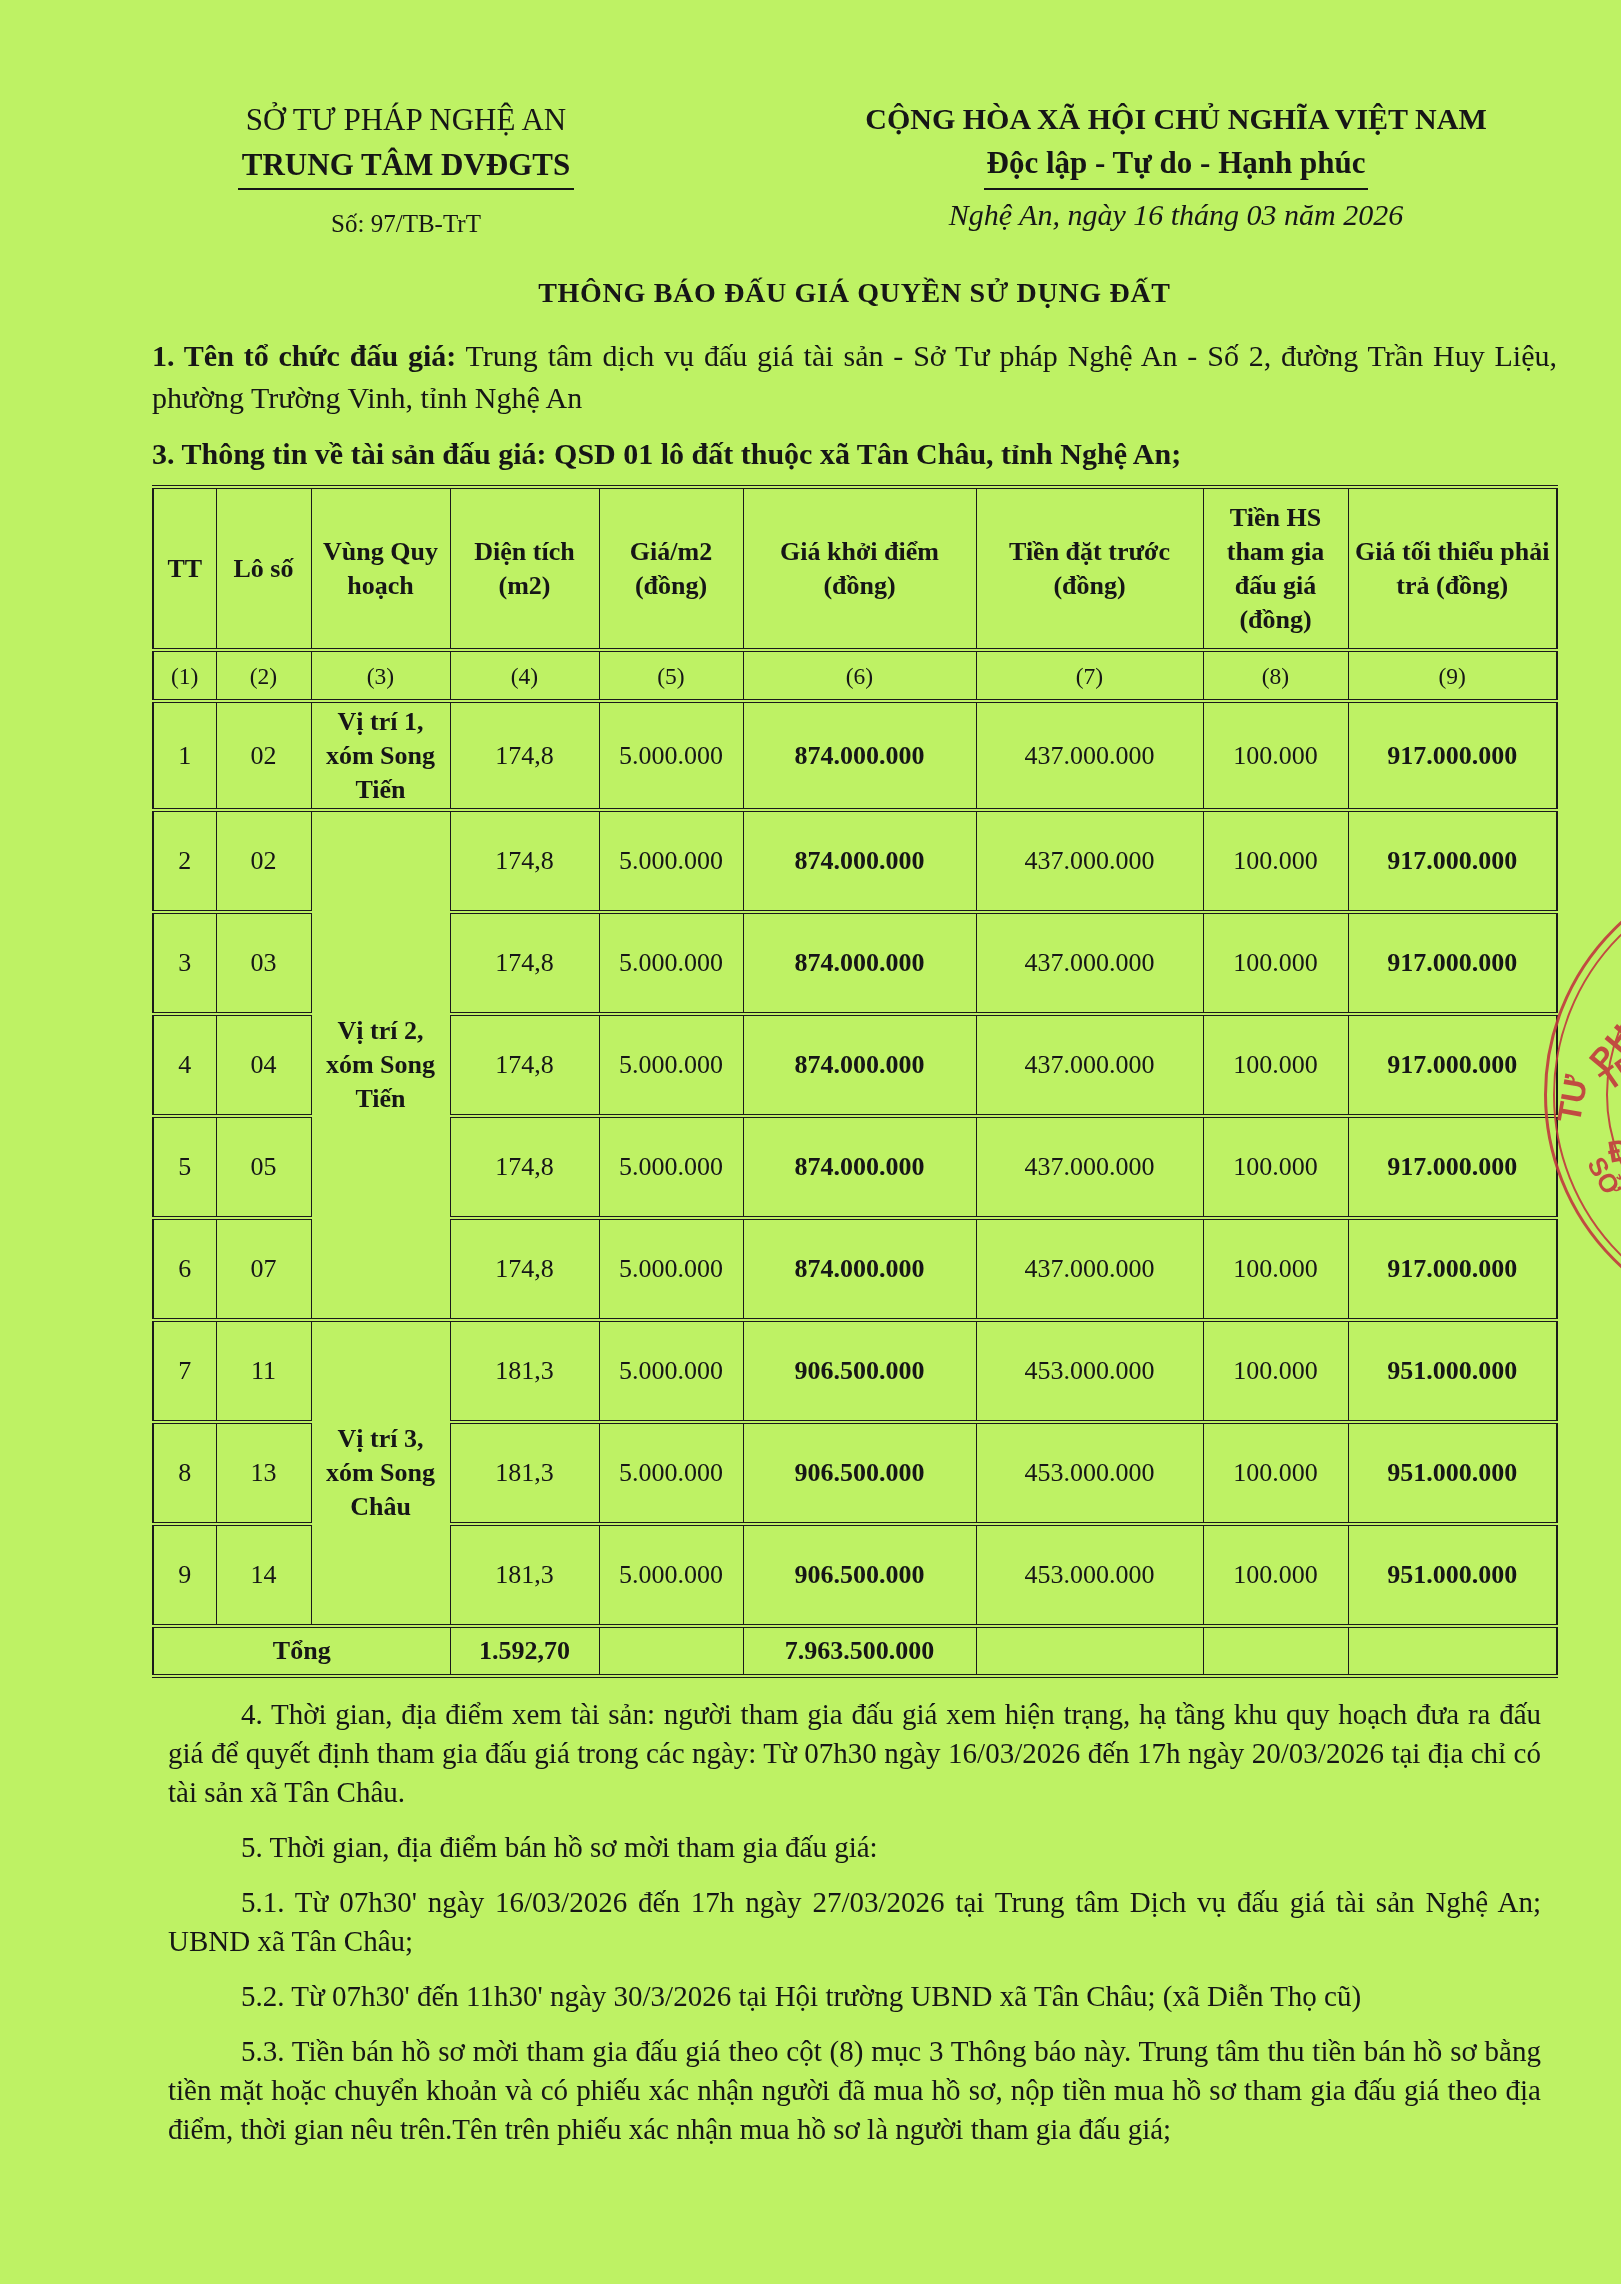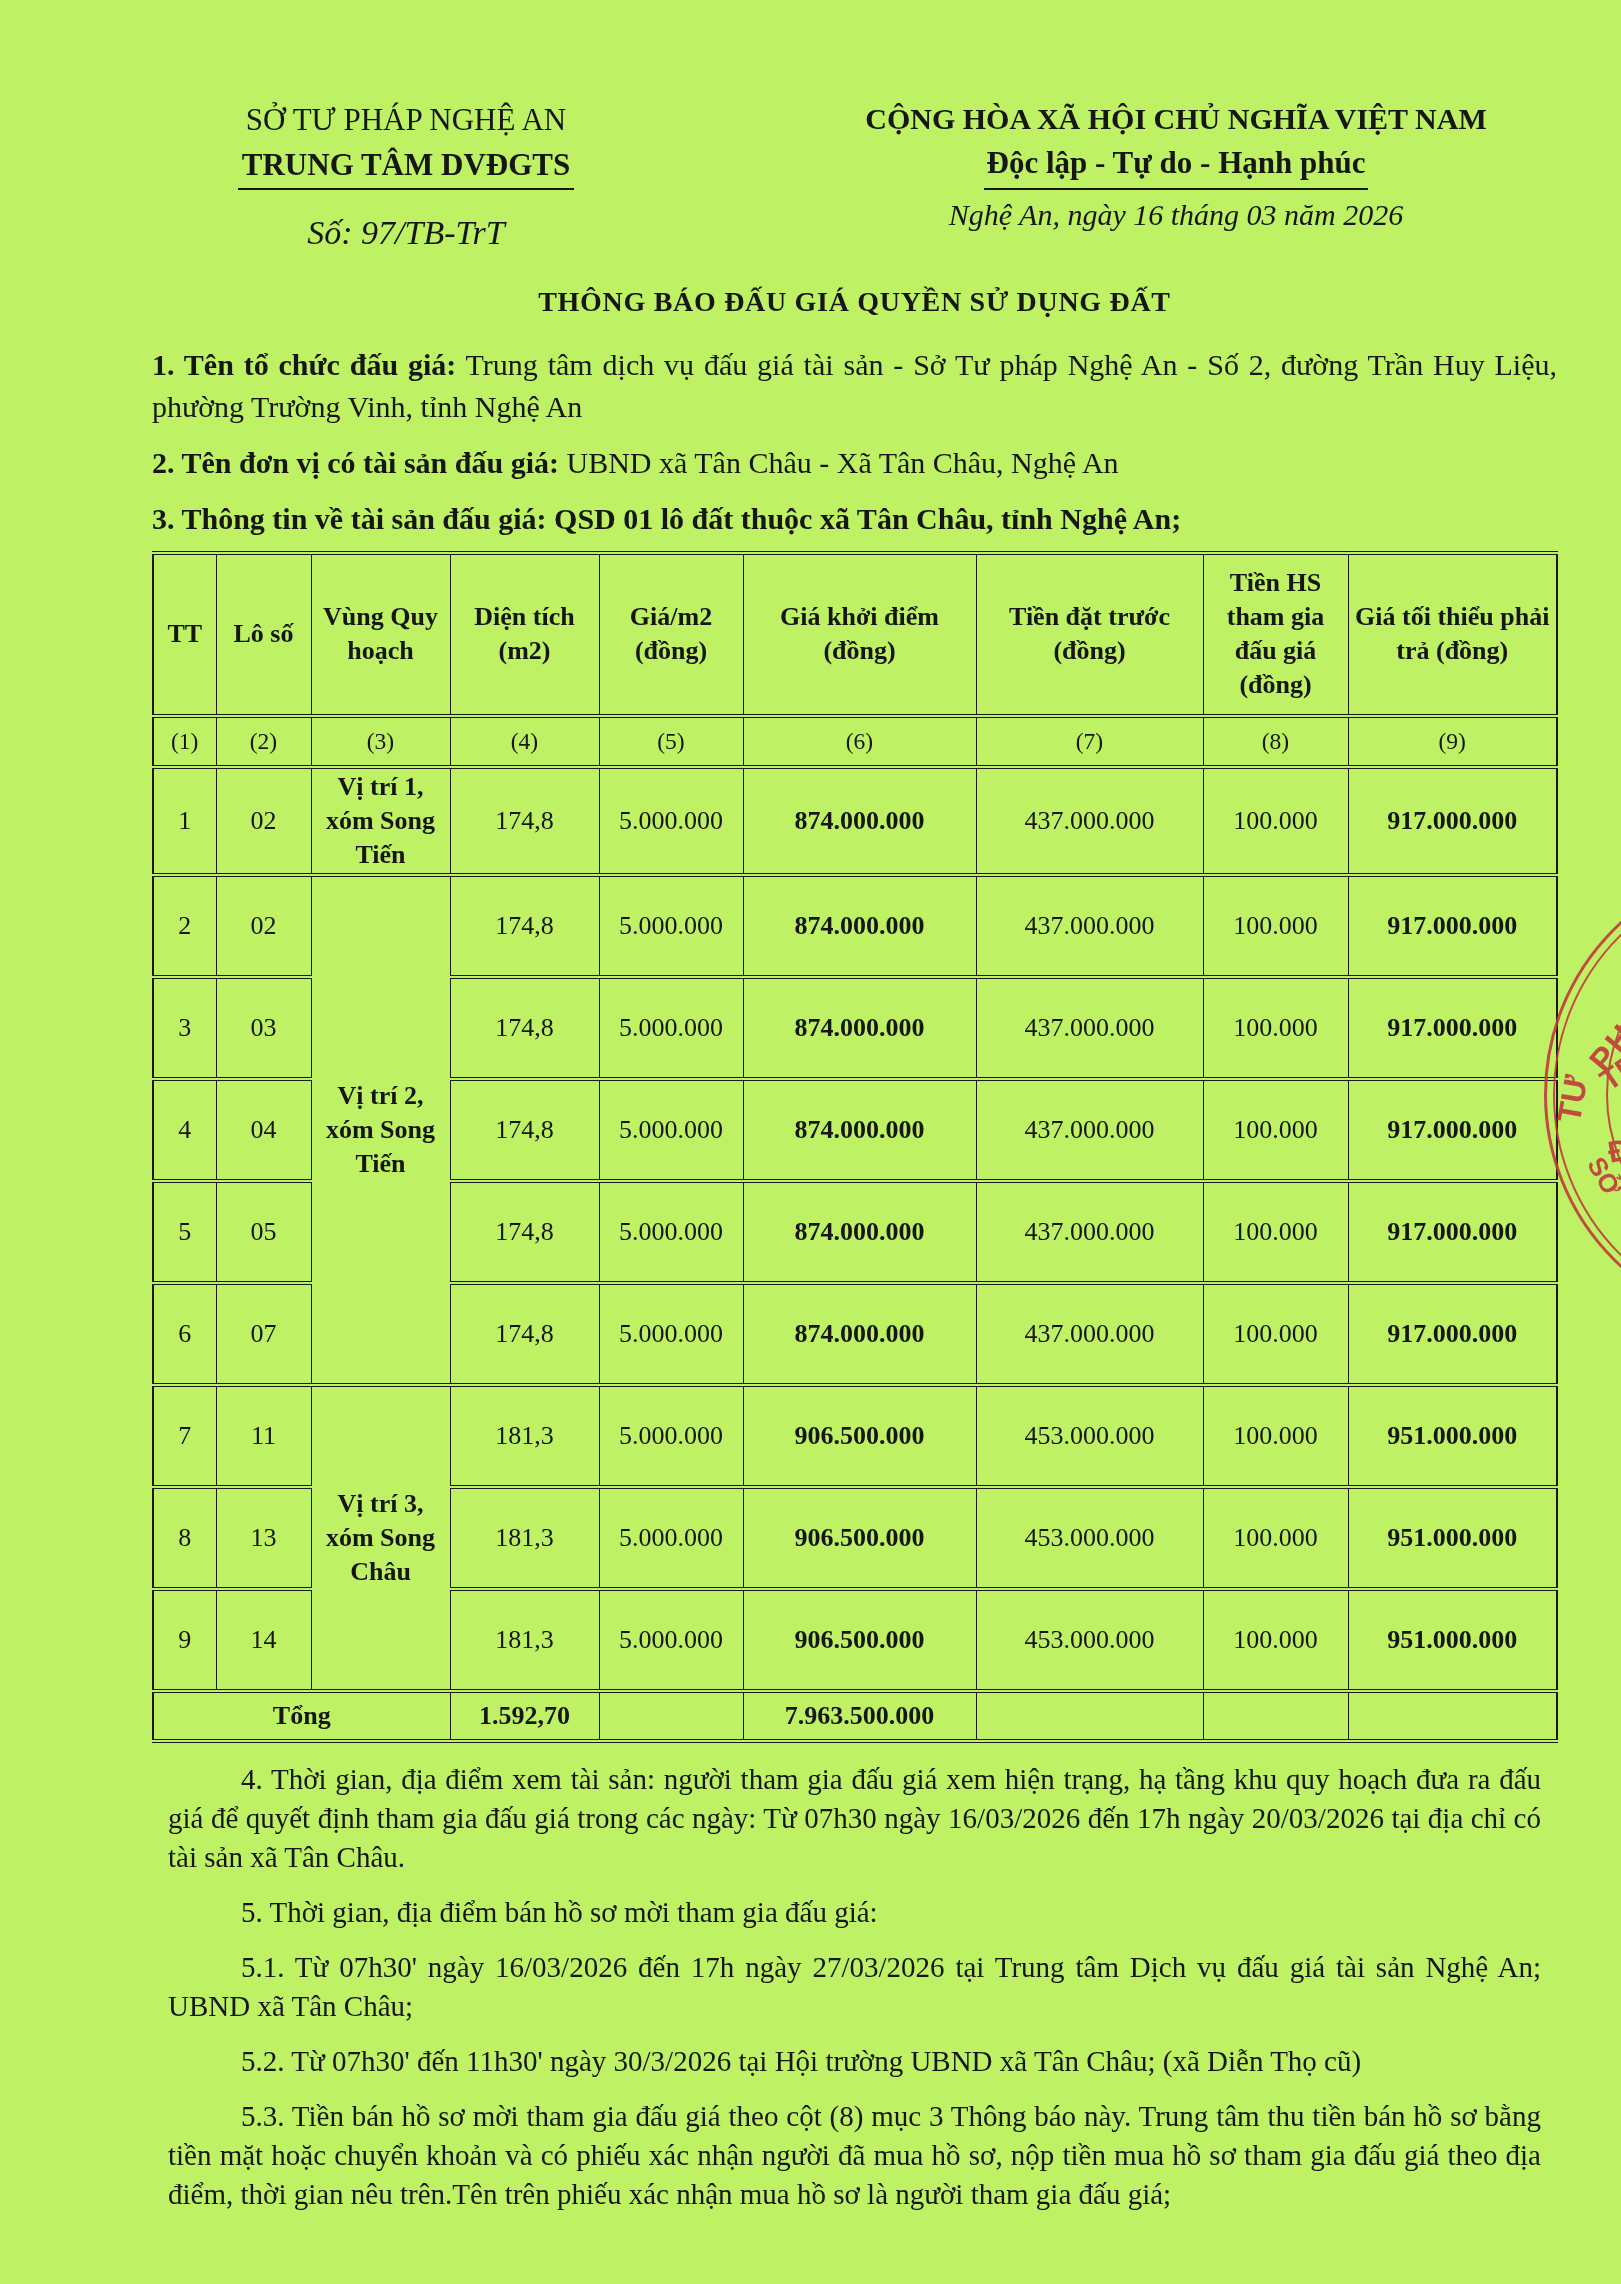--- a/index.html
+++ b/index.html
@@ -15,21 +15,21 @@
     box-sizing: border-box;
     padding: 98px 64px 0 152px;
   }
   
   .doc-header { display: flex; justify-content: space-between; align-items: flex-start; }
   .hdr-left  { width: 508px;  text-align: center; }
   .hdr-right { width: 762px; text-align: center; }
   .hdr-org      { font-size: 31px; line-height: 43px; }
   .hdr-center   { font-size: 31px; line-height: 39px; font-weight: bold; margin-top: 3.9px; }
   .hdr-center span { display: inline-block; border-bottom: 2.6px solid #161616; padding: 0 3.9px 3.9px; }
-  .hdr-docno    { font-size: 34px; line-height: 38px; font-style: italic; margin-top: 24px; }
+  .hdr-docno    { font-size: 25px; line-height: 38px; margin-top: 15px; }
   .hdr-national { font-size: 30px; line-height: 42px; font-weight: bold; }
   .hdr-motto    { font-size: 31px; line-height: 40px; font-weight: bold; margin-top: 2.6px; }
   .hdr-motto span { display: inline-block; border-bottom: 2.6px solid #161616; padding: 0 2.6px 5.2px; }
   .hdr-date     { font-size: 30px; line-height: 38px; font-style: italic; margin-top: 6.5px; }
   
   .doc-title {
     text-align: center; font-size: 28px; font-weight: bold;
     margin: 34px 0 26px 0; letter-spacing: 0.7px;
   }
   
@@ -94,21 +94,20 @@
     <div class="hdr-right">
       <div class="hdr-national">CỘNG HÒA XÃ HỘI CHỦ NGHĨA VIỆT NAM</div>
       <div class="hdr-motto"><span>Độc lập - Tự do - Hạnh phúc</span></div>
       <div class="hdr-date">Nghệ An, ngày 16 tháng 03 năm 2026</div>
     </div>
   </div>
 
   <div class="doc-title">THÔNG BÁO ĐẤU GIÁ QUYỀN SỬ DỤNG ĐẤT</div>
 
   <p class="item"><b>1. Tên tổ chức đấu giá:</b><span> Trung tâm dịch vụ đấu giá tài sản - Sở Tư pháp Nghệ An - Số 2, đường Trần Huy Liệu, phường Trường Vinh, tỉnh Nghệ An</span></p>
-  <p class="item"><b>2. Tên đơn vị có tài sản đấu giá:</b><span> UBND xã Tân Châu - Xã Tân Châu, Nghệ An</span></p>
   <p class="item" style="margin-bottom:10.4px"><b>3. Thông tin về tài sản đấu giá: QSD 01 lô đất thuộc xã Tân Châu, tỉnh Nghệ An;</b></p>
 
   <table class="assets">
     <colgroup>
       <col class="c1">
         <col class="c2">
         <col class="c3">
         <col class="c4">
         <col class="c5">
       <col class="c6">

